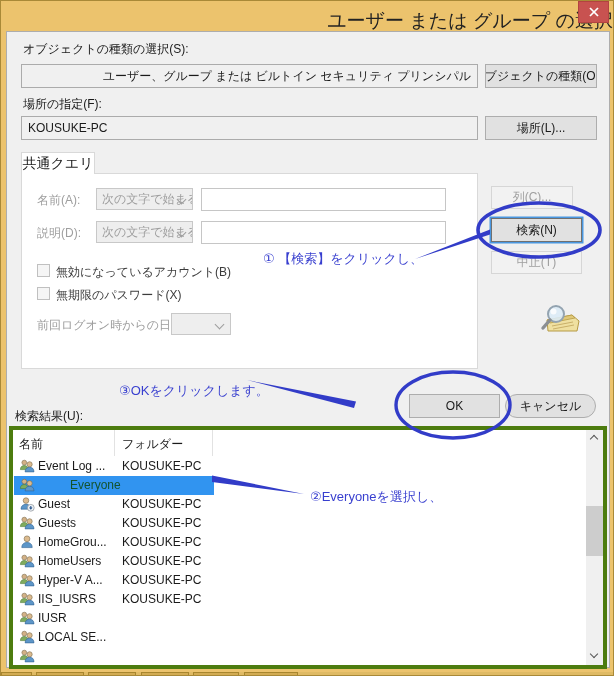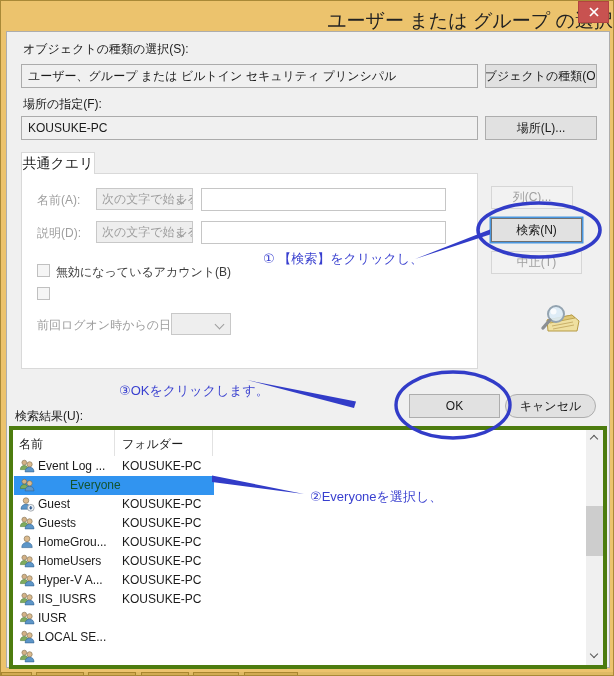--- a/index.html
+++ b/index.html
@@ -99,21 +99,21 @@
       <svg width="10" height="10" viewBox="0 0 10 10">
         <line x1="1" y1="1" x2="9" y2="9" stroke="#fff" stroke-width="1.7"></line>
         <line x1="9" y1="1" x2="1" y2="9" stroke="#fff" stroke-width="1.7"></line>
       </svg>
     </div>
   </div>
 
   <div class="client"></div>
 
   <div class="lbl" style="left:22px; top:40px;">オブジェクトの種類の選択(S):</div>
-  <div class="field" style="left:20px; top:63px; width:457px; height:24px;">ユーザー、グループ または ビルトイン セキュリティ プリンシパル</div>
+  <div class="field" style="left:20px; top:63px; width:457px; height:24px;text-align:right;">ユーザー、グループ または ビルトイン セキュリティ プリンシパル</div>
   <div class="btn" style="left:484px; top:63px; width:112px; height:24px;">オブジェクトの種類(O)...</div>
 
   <div class="lbl" style="left:22px; top:95px;">場所の指定(F):</div>
   <div class="field" style="left:20px; top:115px; width:457px; height:24px;">KOUSUKE-PC</div>
   <div class="btn" style="left:484px; top:115px; width:112px; height:24px;">場所(L)...</div>
 
   <div class="tab">共通クエリ</div>
   <div class="pane"></div>
 
   <div class="lbl gray" style="left:36px; top:191px; z-index:2;">名前(A):</div>
@@ -127,20 +127,21 @@
   <div class="combo" style="left:95px; top:220px; width:97px; height:22px;">
     <span>次の文字で始まる</span>
     <span class="chev"></span>
   </div>
   <input class="tinput" style="left: 200px; top: 220px; width: 245px; height: 23px;" value="">
 
   <span class="cbbox" style="left:36px; top:263px;"></span>
   <div class="lbl dk" style="left:55px; top:263px; z-index:2;">無効になっているアカウント(B)</div>
 
   <span class="cbbox" style="left:36px; top:286px;"></span>
+  <div class="lbl dk" style="left:55px; top:286px; z-index:2;">無期限のパスワード(X)</div>
 
   <div class="lbl gray" style="left:36px; top:316px; z-index:2;">前回ログオン時からの日数(I):</div>
   <div class="combo" style="left:170px; top:312px; width:60px; height:22px;">
     <span class="chev"></span>
   </div>
 
   <div class="btn disabled" style="left:490px; top:185px; width:82px; height:23px;">列(C)...</div>
   <div class="btn default" style="left:490px; top:217px; width:91px; height:24px;">検索(N)</div>
   <div class="btn disabled" style="left:490px; top:250px; width:91px; height:23px;">中止(T)</div>
 

